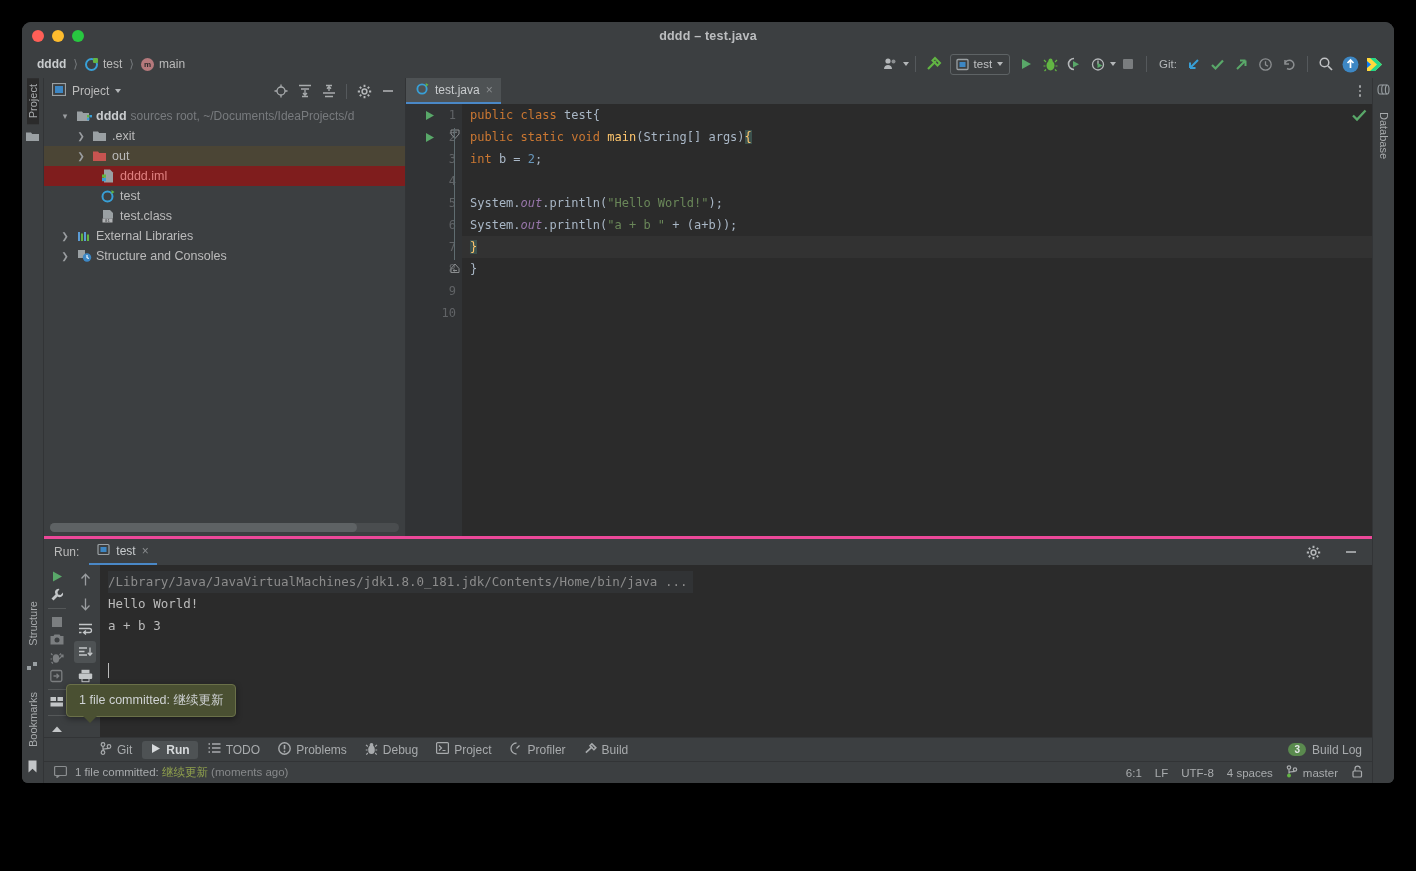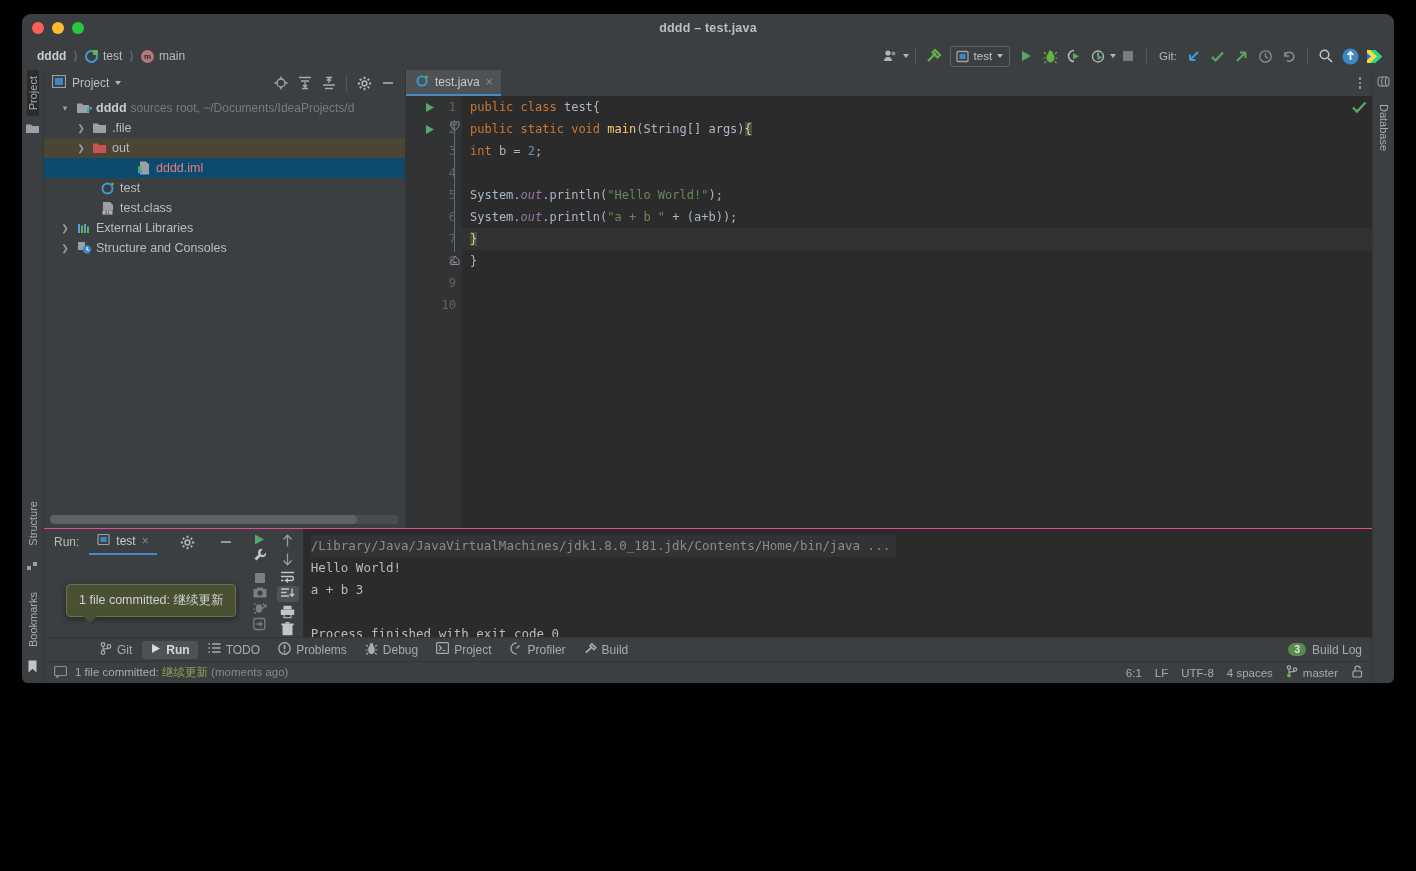--- a/index.html
+++ b/index.html
@@ -4,22 +4,22 @@
 <style>
   * { box-sizing: border-box; margin: 0; padding: 0; }
   html, body {
     width: 1416px; height: 871px;
     background: #000;
     font-family: "Liberation Sans", sans-serif;
     overflow: hidden;
   }
   .window {
     position: absolute;
-    left: 22px; top: 14px;
-    width: 1372px; height: 669px;
+    left: 22px; top: 22px;
+    width: 1372px; height: 761px;
     background: #3c3f41;
     border-radius: 9px 9px 6px 6px;
     overflow: hidden;
     display: flex; flex-direction: column;
   }
 
   
   .titlebar {
     height: 28px; flex: 0 0 28px;
     background: #3c3f41;
@@ -121,21 +121,21 @@
     padding: 0 6px 0 8px; gap: 6px;
   }
   .proj-title { font-size: 12px; color: #bbbbbb; }
   .proj-header .spacer { flex: 1; }
   .proj-icons { display: flex; align-items: center; gap: 2px; }
   .hicon { width: 22px; height: 20px; display: flex; align-items: center; justify-content: center; }
 
   .tree { flex: 1 1 auto; overflow: hidden; padding-top: 2px; font-size: 12.5px; color: #bbbbbb; }
   .row { height: 20px; display: flex; align-items: center; gap: 4px; padding-right: 4px; white-space: nowrap; }
   .row.sel-out { background: #4b4535; }
-  .row.sel-file { background: #0c4a6e; padding-left: 36px; }
+  .row.sel-file { background: #7f1d1d; }
   .arrow { width: 14px; text-align: center; color: #9a9da0; font-size: 9px; flex: 0 0 14px; }
   .ic { width: 16px; height: 16px; flex: 0 0 16px; display: flex; align-items: center; justify-content: center; }
   .lbl-bold { font-weight: bold; color: #c9ccce; }
   .lbl-dim { color: #787b7e; font-size: 12px; }
   .lbl-red { color: #e08080; }
 
   .proj-scroll { height: 17px; flex: 0 0 17px; display: flex; align-items: center; padding: 0 6px; }
   .proj-scroll .track { flex: 1; height: 9px; background: #4a4d4f; border-radius: 5px; position: relative; }
   .proj-scroll .thumb { position: absolute; left: 0; top: 0; bottom: 0; width: 88%; background: #5e6264; border-radius: 5px; }
 
@@ -171,21 +171,21 @@
   .kw { color: #cc7832; }
   .fn { color: #ffc66d; }
   .str { color: #6a8759; }
   .num { color: #6897bb; }
   .fld { color: #9876aa; font-style: italic; }
   .brace-hl { background: #3b514d; color: #ffc66d; }
 
   .inspect { position: absolute; right: 4px; top: 2px; }
 
   
-  .runpanel { flex: 1 1 auto; display: flex; flex-direction: row; background: #3c3f41; min-height: 0; border-top: 1px solid #ec4899; }
+  .runpanel { flex: 1 1 auto; display: flex; flex-direction: column; background: #3c3f41; min-height: 0; border-top: 3px solid #ec4899; }
   .run-header { height: 26px; flex: 0 0 26px; background: #3c3f41; display: flex; align-items: center; padding-left: 10px; gap: 10px; }
   .run-label { font-size: 12px; color: #bbbbbb; }
   .run-tab {
     display: flex; align-items: center; gap: 6px; font-size: 12px; color: #c9ccce;
     height: 26px; padding: 0 8px; border-bottom: 2px solid #4a88c7;
   }
   .run-header .spacer { flex: 1; }
 
   .run-body { flex: 1 1 auto; display: flex; min-height: 0; }
   .run-tools { width: 26px; flex: 0 0 26px; background: #3c3f41; display: flex; flex-direction: column; align-items: center; padding-top: 4px; gap: 2px; }
@@ -472,21 +472,21 @@
             </div>
 
             <div class="row">
               <span style="width:26px"></span>
               <span class="arrow">❯</span>
               <span class="ic">
                 <svg width="15" height="13" viewBox="0 0 15 13">
                     <path d="M0 1.5 L5 1.5 L6.2 3 L13 3 L13 11 L0 11 Z" fill="#9aa0a3"></path>
                   </svg>
               </span>
-              <span>.file</span>
+              <span>.exit</span>
             </div>
 
             <div class="row sel-out">
               <span style="width:26px"></span>
               <span class="arrow">❯</span>
               <span class="ic">
                 <svg width="15" height="13" viewBox="0 0 15 13">
                     <path d="M0 1.5 L5 1.5 L6.2 3 L13 3 L13 11 L0 11 Z" fill="#c75450"></path>
                   </svg>
               </span>
@@ -761,21 +761,20 @@
                   <rect x="4.5" y="0" width="4" height="1.6" fill="#c3c6c8"></rect>
                 </svg>
             </div>
           </div>
 
           <div class="console">
             <div class="cline path">/Library/Java/JavaVirtualMachines/jdk1.8.0_181.jdk/Contents/Home/bin/java ...</div>
             <div class="cline">Hello World!</div>
             <div class="cline">a + b 3</div>
             <div class="cline">&nbsp;</div>
-            <div class="cline">Process finished with exit code 0</div>
             <div class="cline"><span class="caretbar"></span></div>
           </div>
         </div>
       </div>
 
       <div class="bottom-tabs">
         <div class="tooltip">
           <span>1 file committed: 继续更新</span>
         </div>
 

